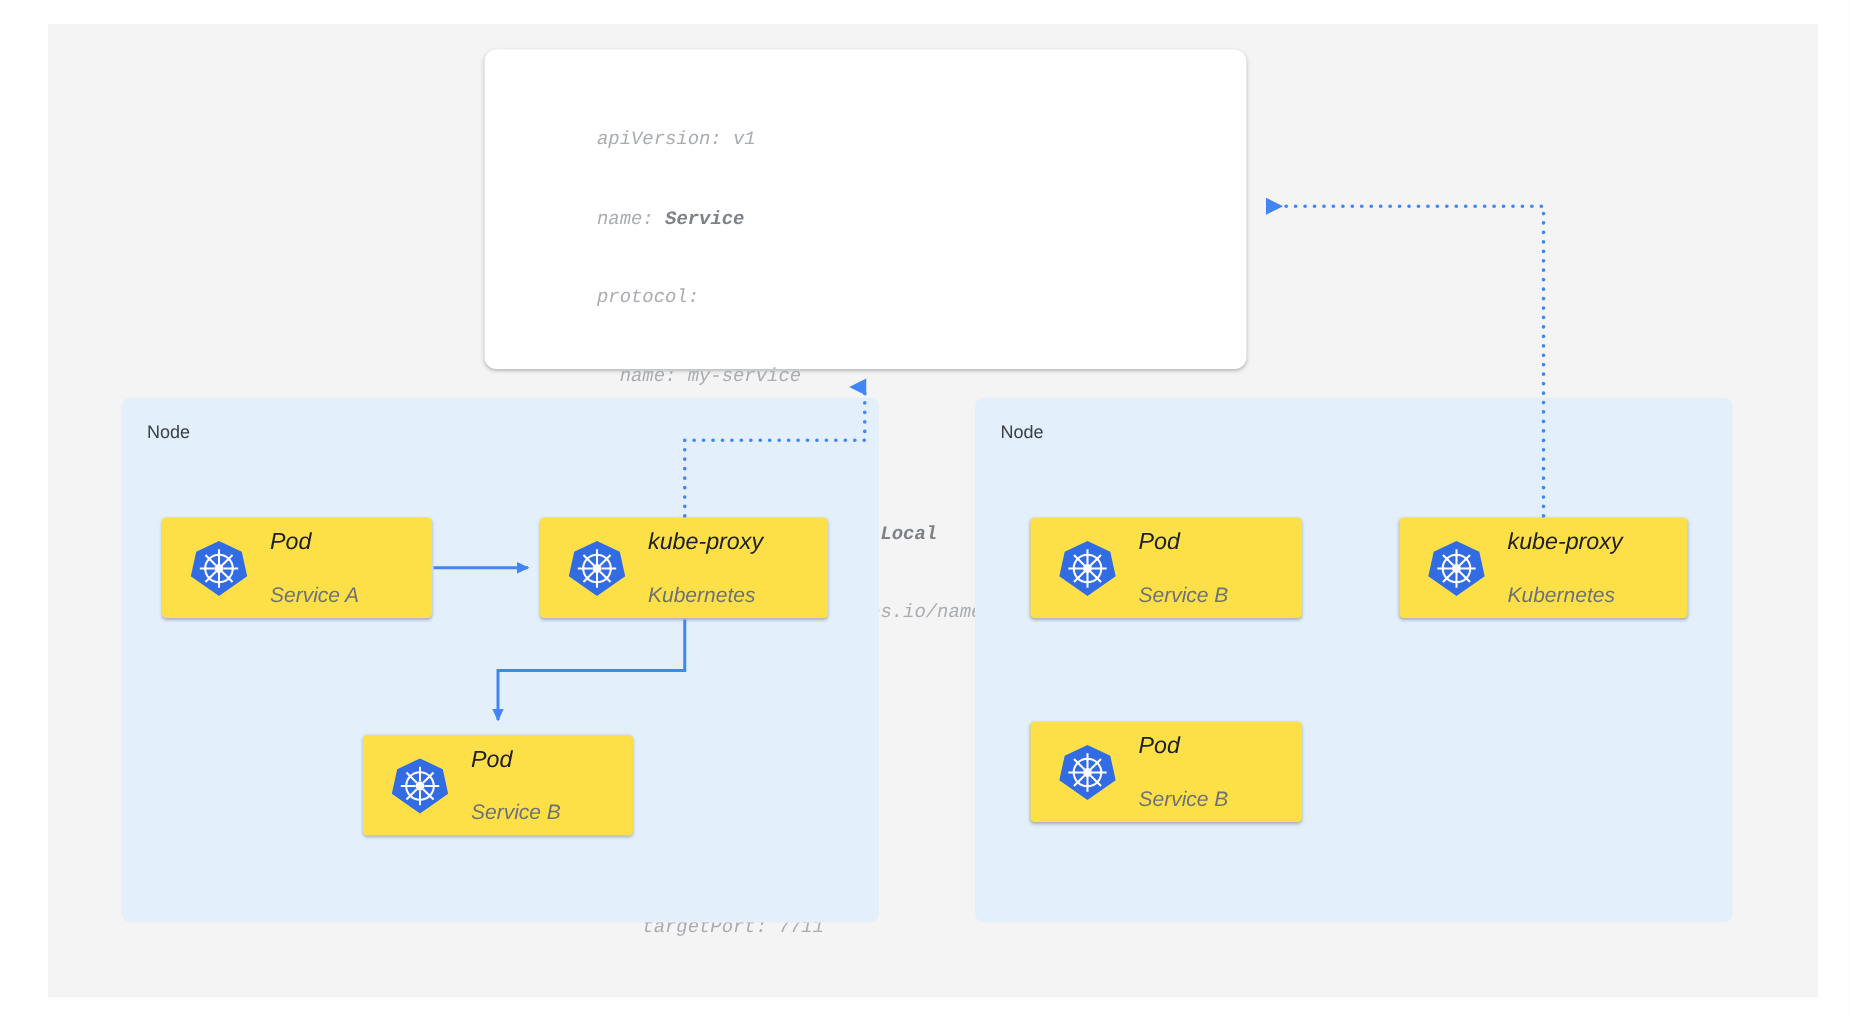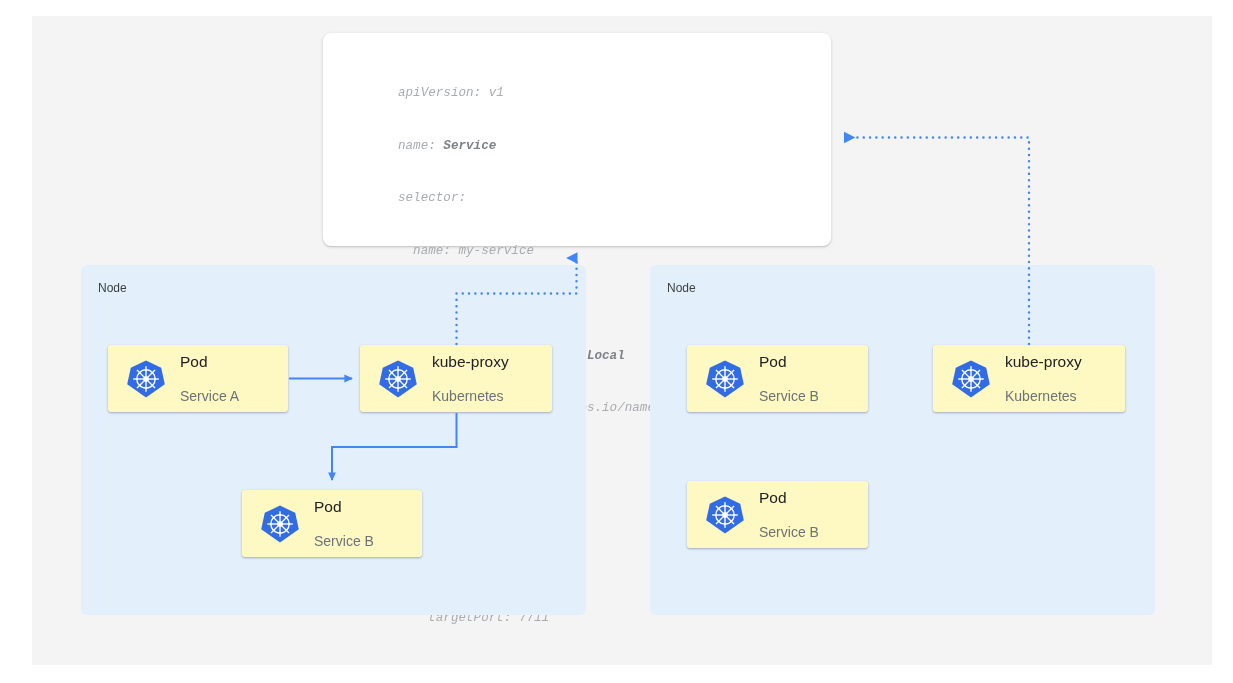--- a/index.html
+++ b/index.html
@@ -65,26 +65,27 @@
     line-height: 17.5px;
     color: #a9acb0;
     white-space: pre;
   }
   .yaml-line { white-space: pre; }
   .yaml-line.bold { font-weight: bold; color: #7e8287; }
 
   
   .card {
     position: absolute;
-    background: #fef9c3;
+    background: #fde047;
     border-radius: 3px;
     box-shadow: 0 1px 2px rgba(60,64,67,0.28), 0 1px 3px rgba(60,64,67,0.12);
     display: flex;
     align-items: center;
     box-sizing: border-box;
+    font-style: italic;
   }
   .card .k8s-icon {
     position: absolute;
     left: 18px;
     top: 50%;
     transform: translateY(-50%);
     width: 40px;
     height: 40px;
     display: block;
   }
@@ -122,21 +123,21 @@
 <body>
 
 <div id="stage">
 
   <div class="canvas"></div>
 
   <div class="yaml-card">
     <div class="yaml-body">
       <div class="yaml-line">apiVersion: v1</div>
       <div class="yaml-line"><span>name: </span><span style="font-weight:bold;color:#7e8287;">Service</span></div>
-      <div class="yaml-line">selector:</div>
+      <div class="yaml-line">protocol:</div>
       <div class="yaml-line">  name: my-service</div>
       <div class="yaml-line">spec:</div>
       <div class="yaml-line bold">  internalTrafficPolicy: Local</div>
       <div class="yaml-line">  selector: app.kubernetes.io/name: MyApp</div>
       <div class="yaml-line">  ports:</div>
       <div class="yaml-line">  - protocol: TCP</div>
       <div class="yaml-line">    port: 80</div>
       <div class="yaml-line">    targetPort: 7711</div>
     </div>
   </div>

